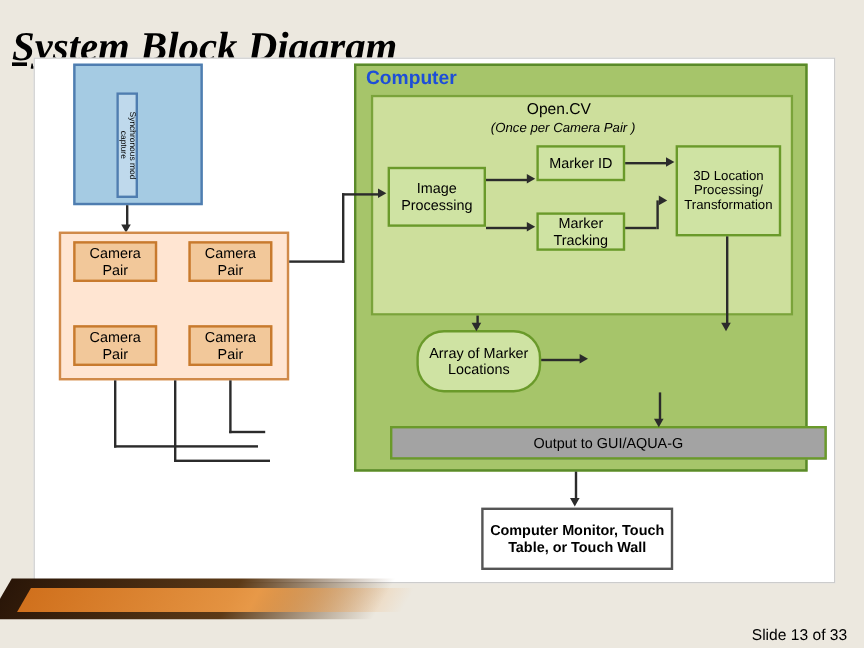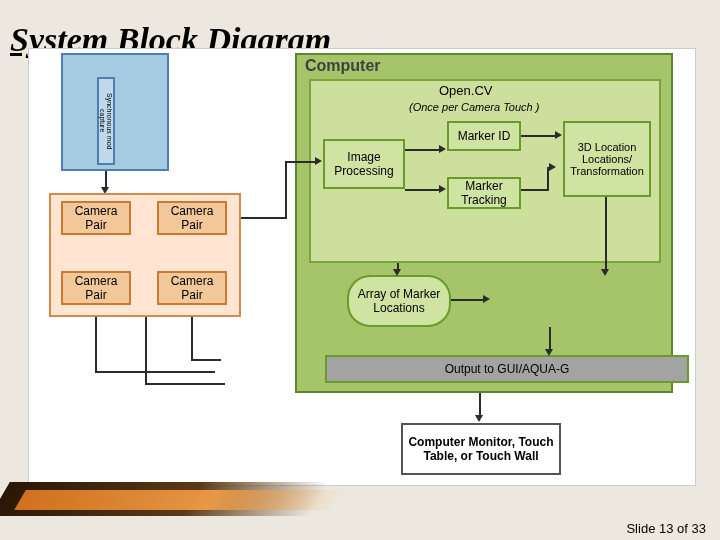--- a/index.html
+++ b/index.html
@@ -30,30 +30,30 @@
   <div class="arrow" style="left:76px; top:122px; width:2px; height:18px;"></div>
   <div class="arrow-head ah-down" style="left:72px; top:138px;"></div>
 
   <div class="box" style="left:20px; top:144px; width:192px; height:124px; background:#ffe5d2; border-color:#d08a4a;"></div>
   <div class="box" style="left:32px; top:152px; width:70px; height:34px; background:#f2c89a; border-color:#c87a2e;">Camera Pair</div>
   <div class="box" style="left:128px; top:152px; width:70px; height:34px; background:#f2c89a; border-color:#c87a2e;">Camera Pair</div>
   <div class="box" style="left:32px; top:222px; width:70px; height:34px; background:#f2c89a; border-color:#c87a2e;">Camera Pair</div>
   <div class="box" style="left:128px; top:222px; width:70px; height:34px; background:#f2c89a; border-color:#c87a2e;">Camera Pair</div>
 
   <div class="box" style="left:266px; top:4px; width:378px; height:340px; background:#a6c56a; border-color:#5a8a2a;"></div>
-  <div class="label" style="left:276px; top:8px; color:#404040;">Computer</div>
+  <div class="label" style="left:276px; top:8px; color:#1d4ed8;">Computer</div>
 
   <div class="box" style="left:280px; top:30px; width:352px; height:184px; background:#cddf9c; border-color:#7aa33a;"></div>
   <div style="position:absolute; left:410px; top:34px; font-size:13px;">Open.CV</div>
-  <div style="position:absolute; left:380px; top:52px; font-size:11px; font-style:italic;">(Once per Camera Touch )</div>
+  <div style="position:absolute; left:380px; top:52px; font-size:11px; font-style:italic;">(Once per Camera Pair )</div>
 
   <div class="box" style="left:294px; top:90px; width:82px; height:50px; background:#cfe3a3; border-color:#6a9a2a;">Image Processing</div>
   <div class="box" style="left:418px; top:128px; width:74px; height:32px; background:#cfe3a3; border-color:#6a9a2a;">Marker Tracking</div>
   <div class="box" style="left:418px; top:72px; width:74px; height:30px; background:#cfe3a3; border-color:#6a9a2a;">Marker ID</div>
-  <div class="box" style="left:534px; top:72px; width:88px; height:76px; background:#cfe3a3; border-color:#6a9a2a; font-size:11px;">3D Location Locations/ Transformation</div>
+  <div class="box" style="left:534px; top:72px; width:88px; height:76px; background:#cfe3a3; border-color:#6a9a2a; font-size:11px;">3D Location Processing/ Transformation</div>
 
   <div class="arrow" style="left:376px; top:100px; width:36px; height:2px;"></div>
   <div class="arrow-head ah-right" style="left:410px; top:96px;"></div>
   <div class="arrow" style="left:376px; top:140px; width:36px; height:2px;"></div>
   <div class="arrow-head ah-right" style="left:410px; top:136px;"></div>
   <div class="arrow" style="left:492px; top:86px; width:36px; height:2px;"></div>
   <div class="arrow-head ah-right" style="left:526px; top:82px;"></div>
   <div class="arrow" style="left:492px; top:140px; width:26px; height:2px;"></div>
   <div class="arrow" style="left:518px; top:118px; width:2px; height:24px;"></div>
   <div class="arrow-head ah-right" style="left:520px; top:114px;"></div>

